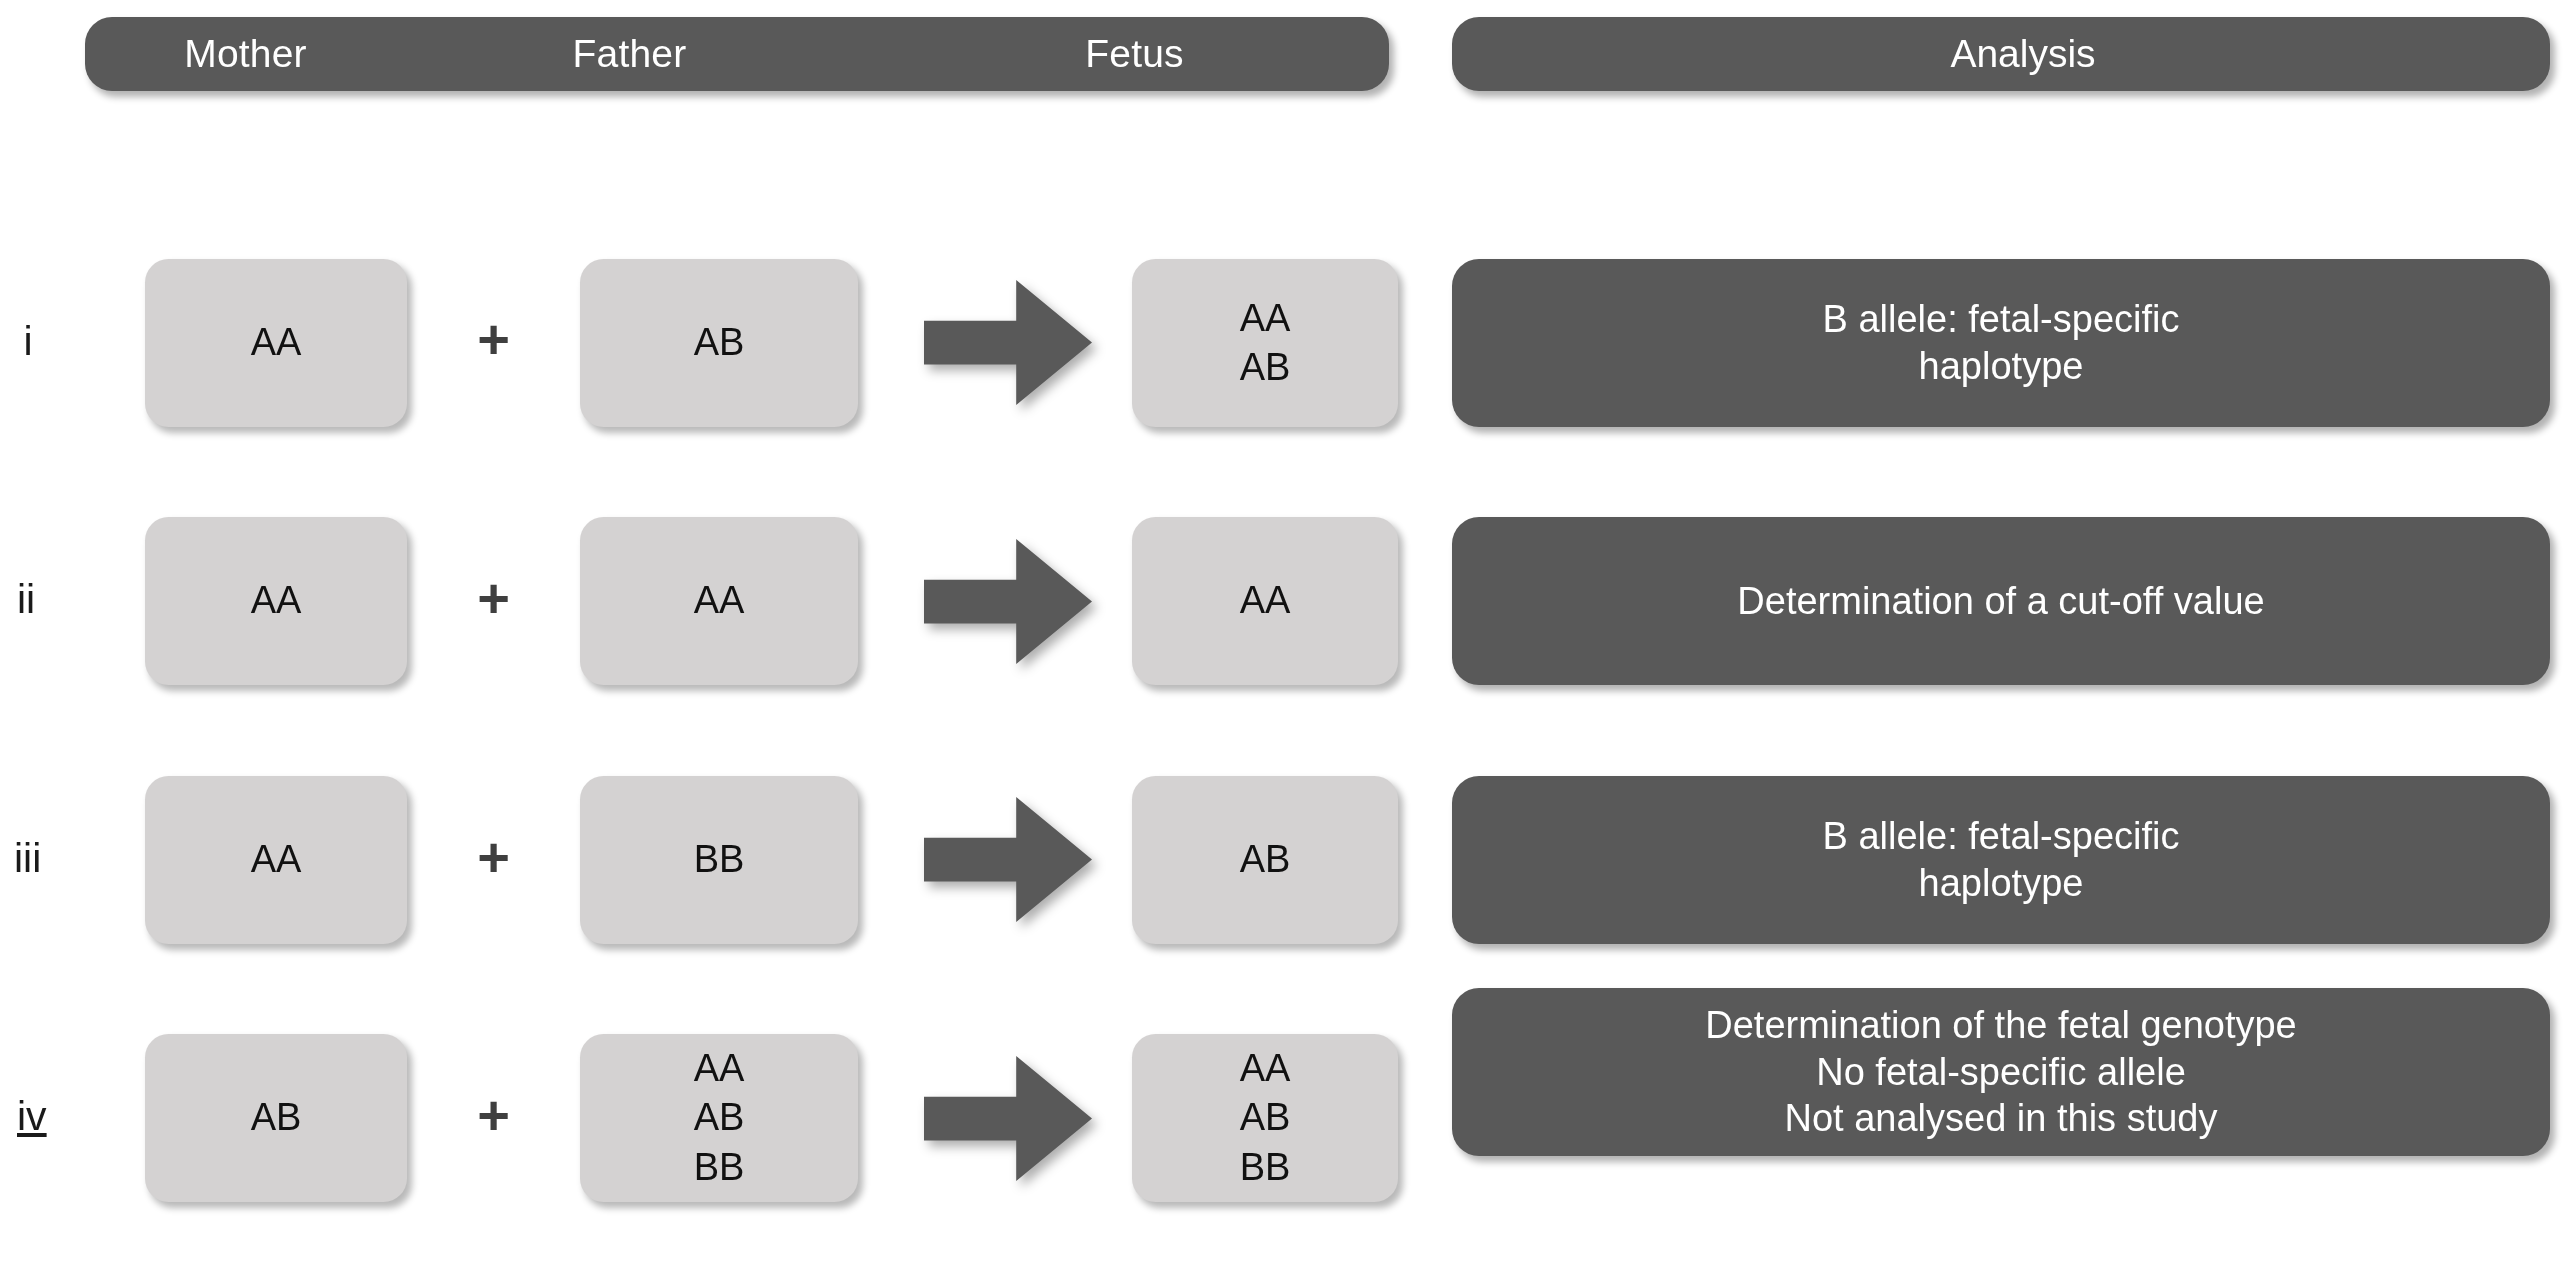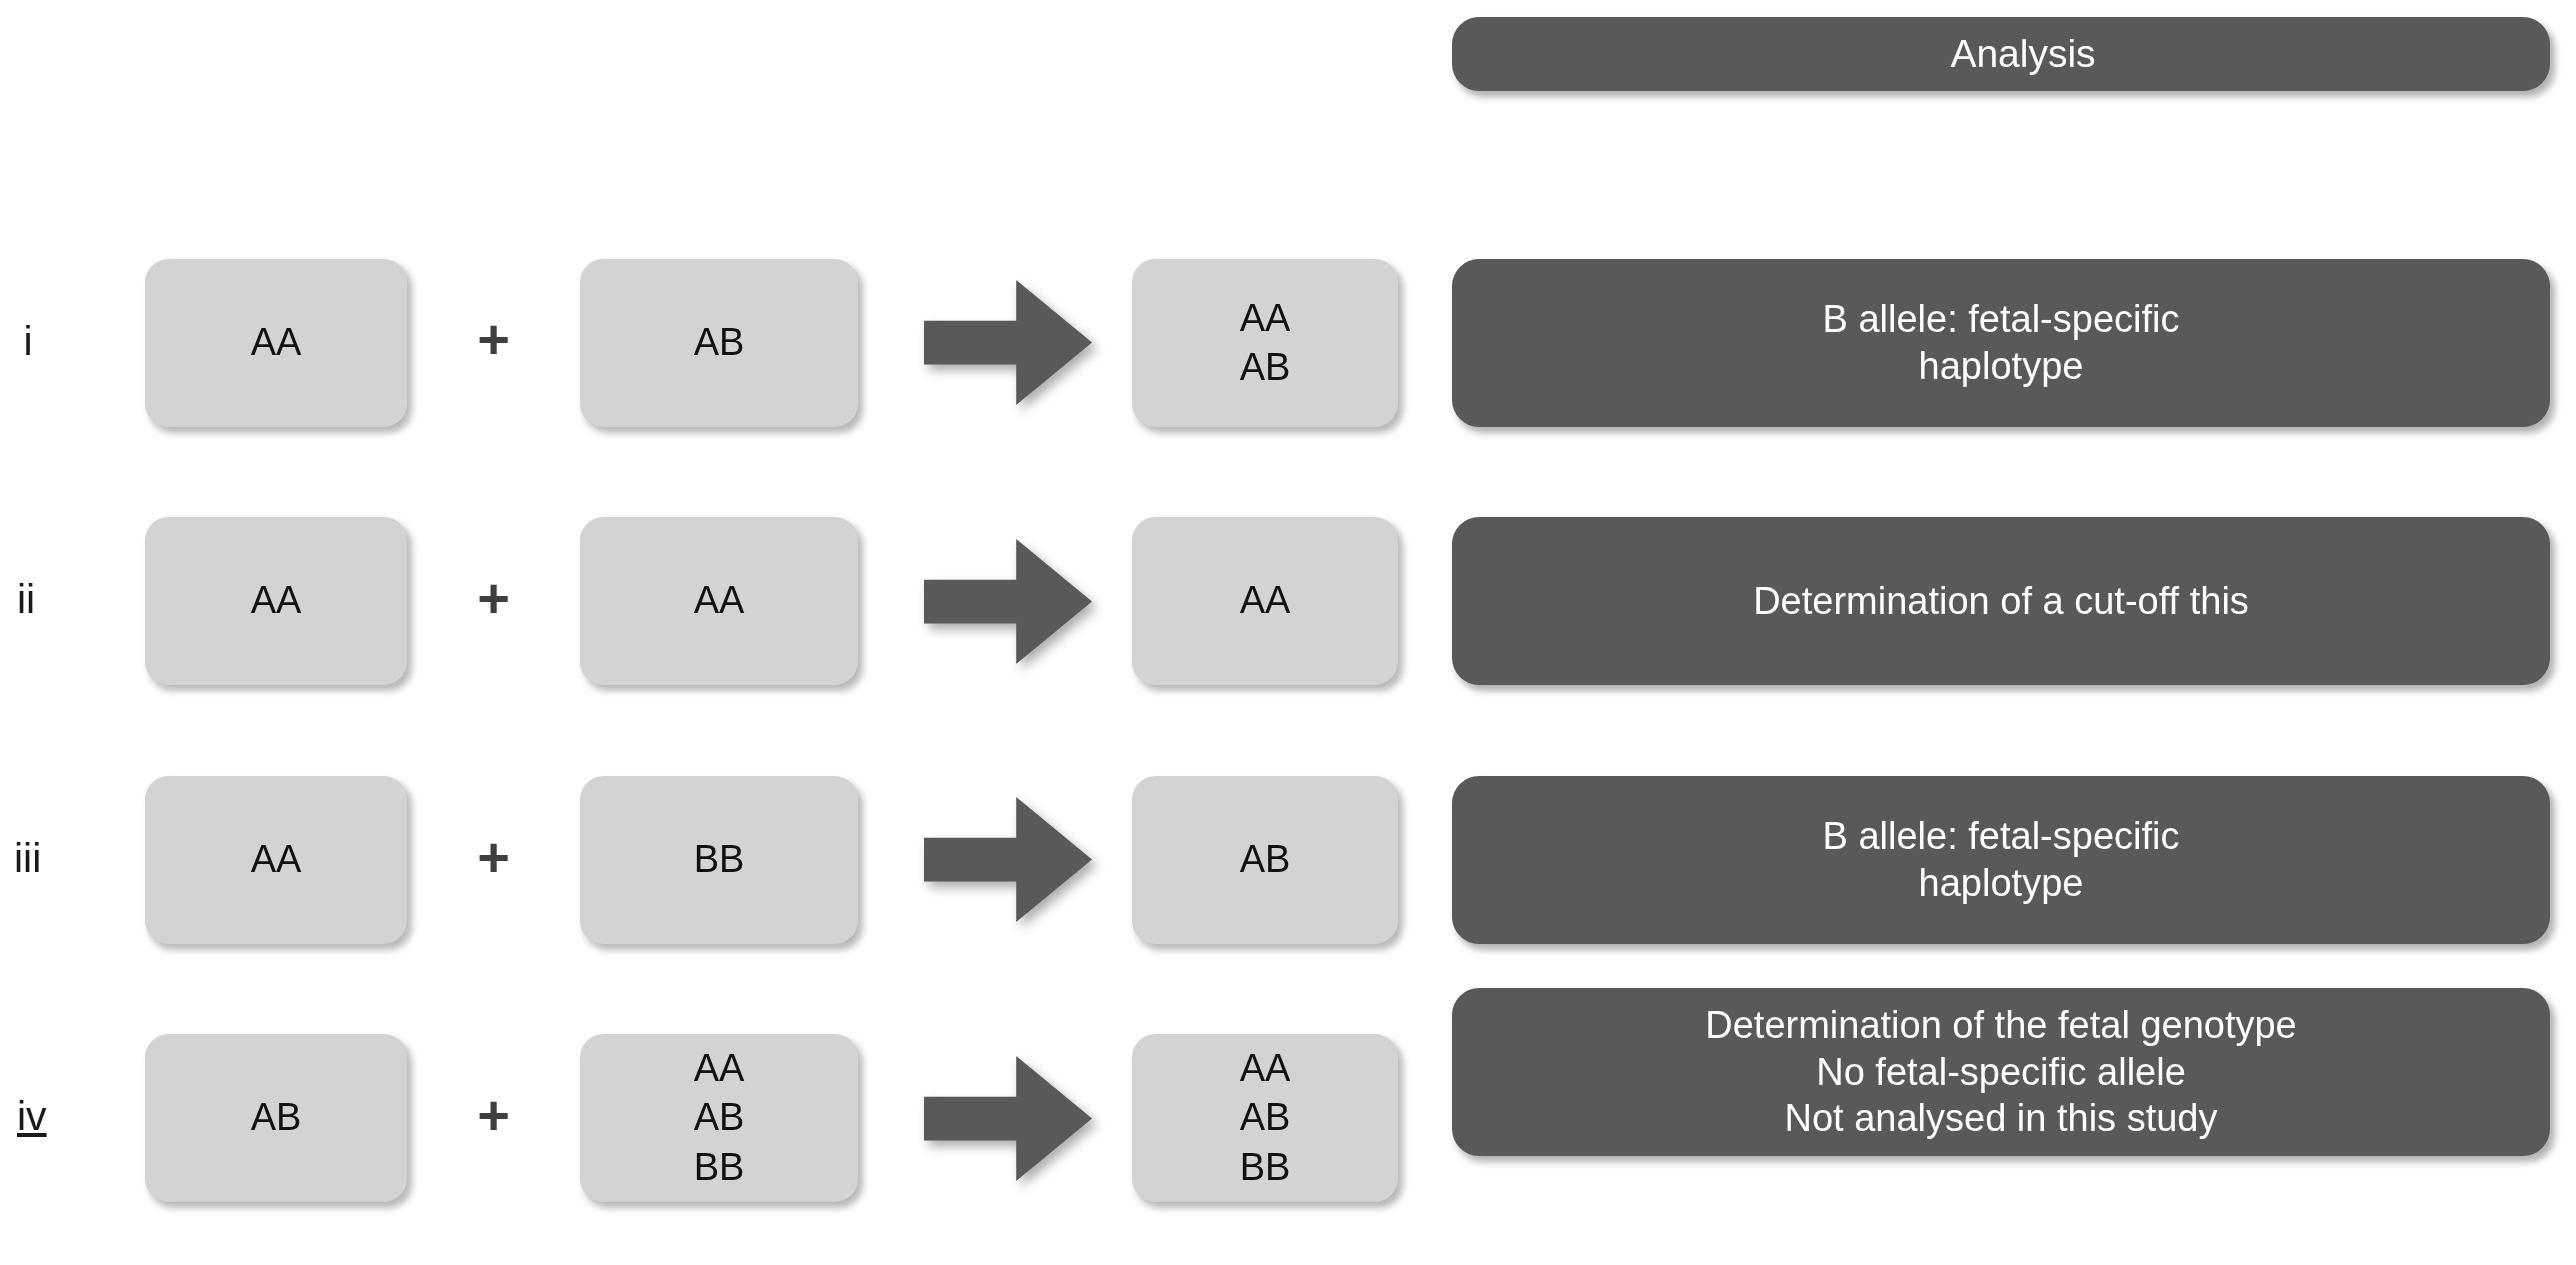--- a/index.html
+++ b/index.html
@@ -126,20 +126,27 @@
     line-height: 1.23;
     padding: 0 27px;
   }
   .analysis-panel .a-line { display: block; width: 100%; }
 </style>
 </head>
 <body>
 
 <div id="canvas">
 
+  <div class="dark-panel" id="header-left">
+    <div class="hdr-inner">
+      <div class="hdr-label" id="hdr-mother">Mother</div>
+      <div class="hdr-label" id="hdr-father">Father</div>
+      <div class="hdr-label" id="hdr-fetus">Fetus</div>
+    </div>
+  </div>
 
   <div class="dark-panel" id="header-analysis">Analysis</div>
 
   <div id="rows-container">
       <div class="row-numeral" style="left: 23.5px; width: 47px; top: 321px;">i</div>
       <div class="geno-box" style="left: 145px; top: 259px; width: 262px; height: 168px;">
         <span class="allele-line">AA</span>
       </div>
       <div class="plus-sign" style="left: 470px; top: 311px;">+</div>
       <div class="geno-box" style="left: 580px; top: 259px; width: 278px; height: 168px;">
@@ -168,21 +175,21 @@
       </div>
       <div class="arrow-shape" style="left: 924px; top: 539px;">
         <svg viewBox="0 0 215 160" preserveAspectRatio="none">
           <polygon points="0,52 118,52 118,0 215,80 118,160 118,108 0,108" fill="#595959"></polygon>
         </svg>
       </div>
       <div class="geno-box" style="left: 1132px; top: 517px; width: 266px; height: 168px;">
         <span class="allele-line">AA</span>
       </div>
       <div class="dark-panel analysis-panel" style="top: 517px; height: 168px;">
-        <span class="a-line">Determination of a cut-off this</span>
+        <span class="a-line">Determination of a cut-off value</span>
       </div>
       <div class="row-numeral" style="left: 14px; width: 63px; top: 838px;">iii</div>
       <div class="geno-box" style="left: 145px; top: 776px; width: 262px; height: 168px;">
         <span class="allele-line">AA</span>
       </div>
       <div class="plus-sign" style="left: 470px; top: 829px;">+</div>
       <div class="geno-box" style="left: 580px; top: 776px; width: 278px; height: 168px;">
         <span class="allele-line">BB</span>
       </div>
       <div class="arrow-shape" style="left: 924px; top: 797px;">

